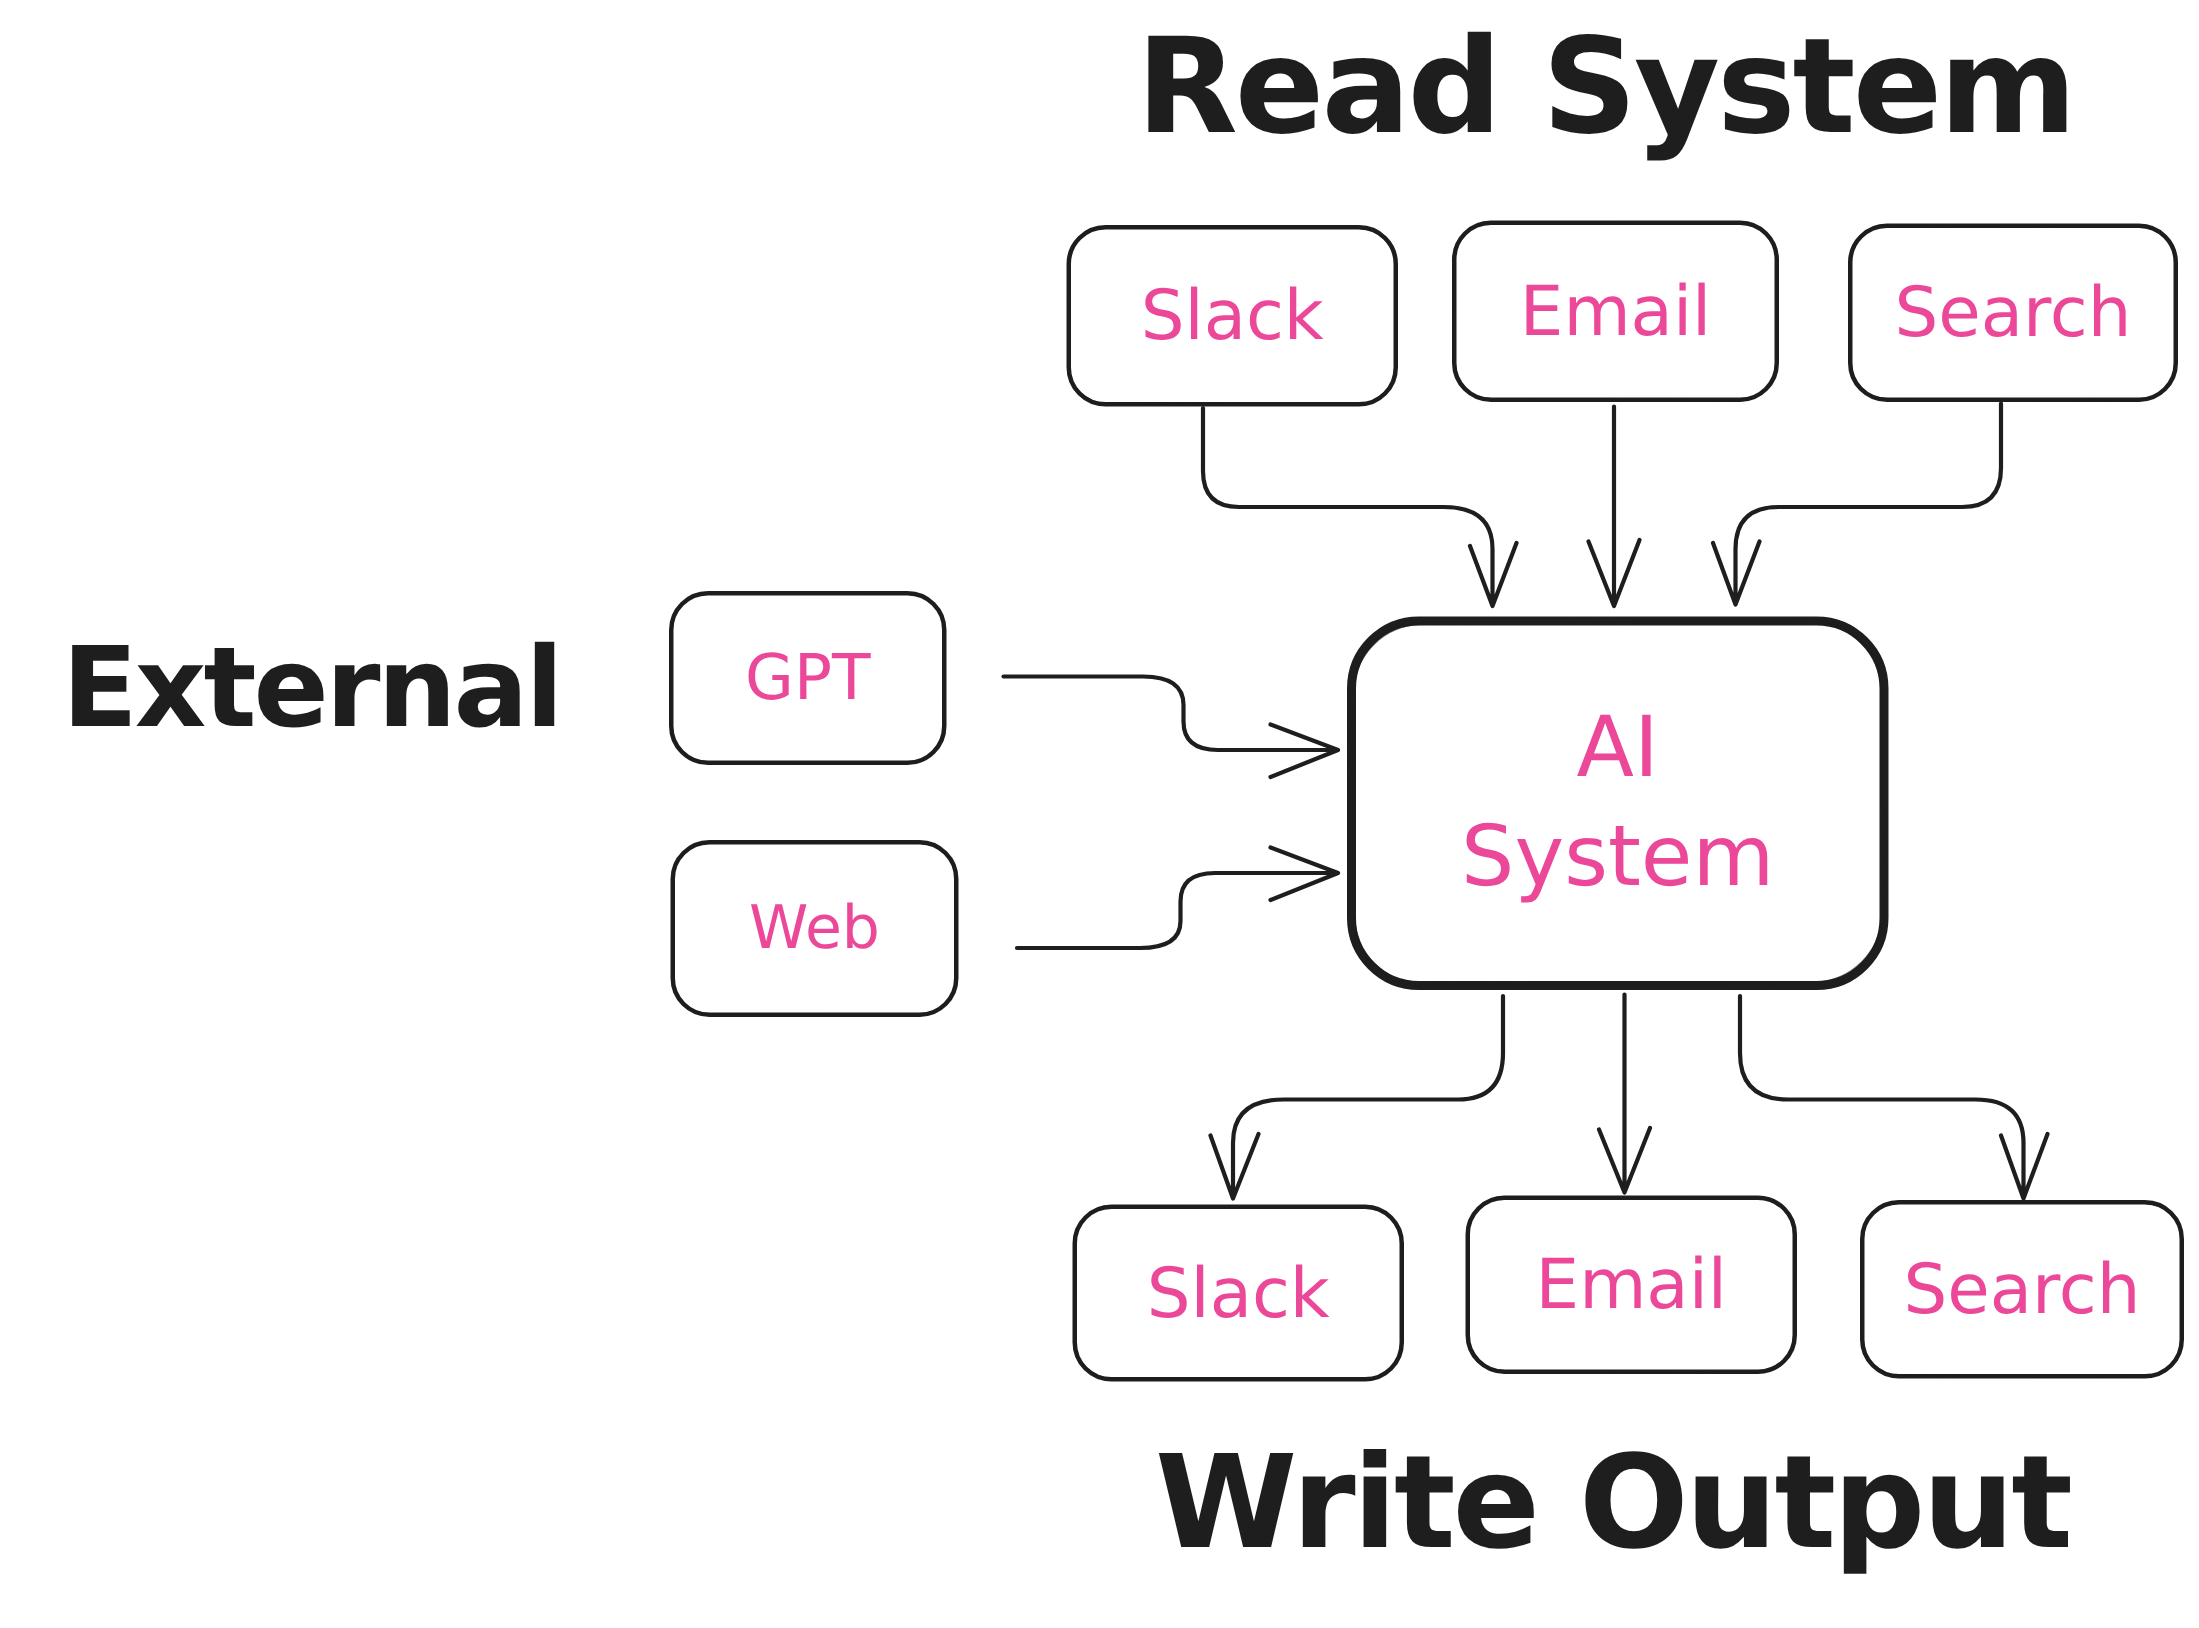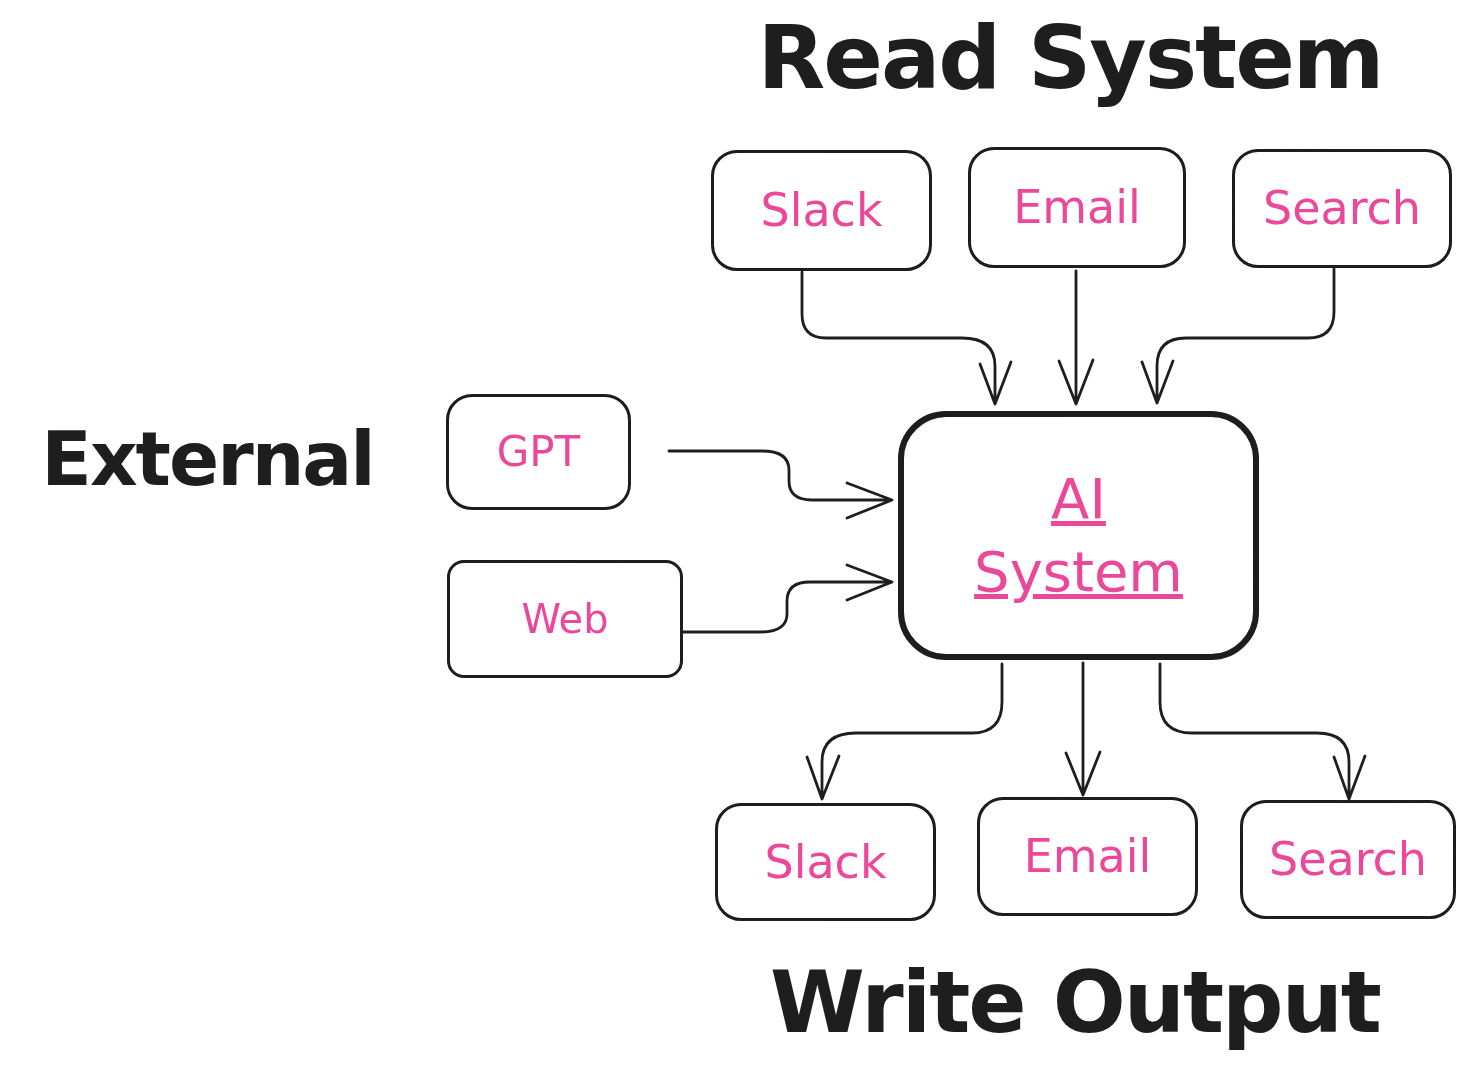--- a/index.html
+++ b/index.html
@@ -54,30 +54,29 @@
     border-radius: inherit;
     transform: rotate(0.45deg);
     pointer-events: none;
   }
 
   .node-in-slack  { left: 711px;  top: 150px; width: 221px; height: 121px; }
   .node-in-email  { left: 968px;  top: 147px; width: 218px; height: 121px; }
   .node-in-search { left: 1232px; top: 149px; width: 220px; height: 119px; }
 
   .node-gpt { left: 446px; top: 394px; width: 185px; height: 116px; font-size: 42px; }
-  .node-web { left: 447px; top: 560px; width: 236px; height: 118px; font-size: 40px; border-radius: 17px; }
+  .node-web { left: 447px; top: 560px; width: 192px; height: 118px; font-size: 40px; }
 
   .node-ai {
     left: 898px; top: 411px; width: 361px; height: 249px;
     border-width: 6px;
     border-radius: 48px;
     font-size: 56px;
     flex-direction: column;
     line-height: 1.3;
-    text-decoration: underline;
   }
   .node-ai::after { inset: -3px; transform: rotate(-0.3deg); border-width: 2px; }
 
   .node-out-slack  { left: 715px;  top: 803px; width: 221px; height: 118px; }
   .node-out-email  { left: 977px;  top: 797px; width: 221px; height: 119px; }
   .node-out-search { left: 1240px; top: 800px; width: 216px; height: 119px; }
 
   .arrow {
     fill: none;
     stroke: #1e1e1e;

